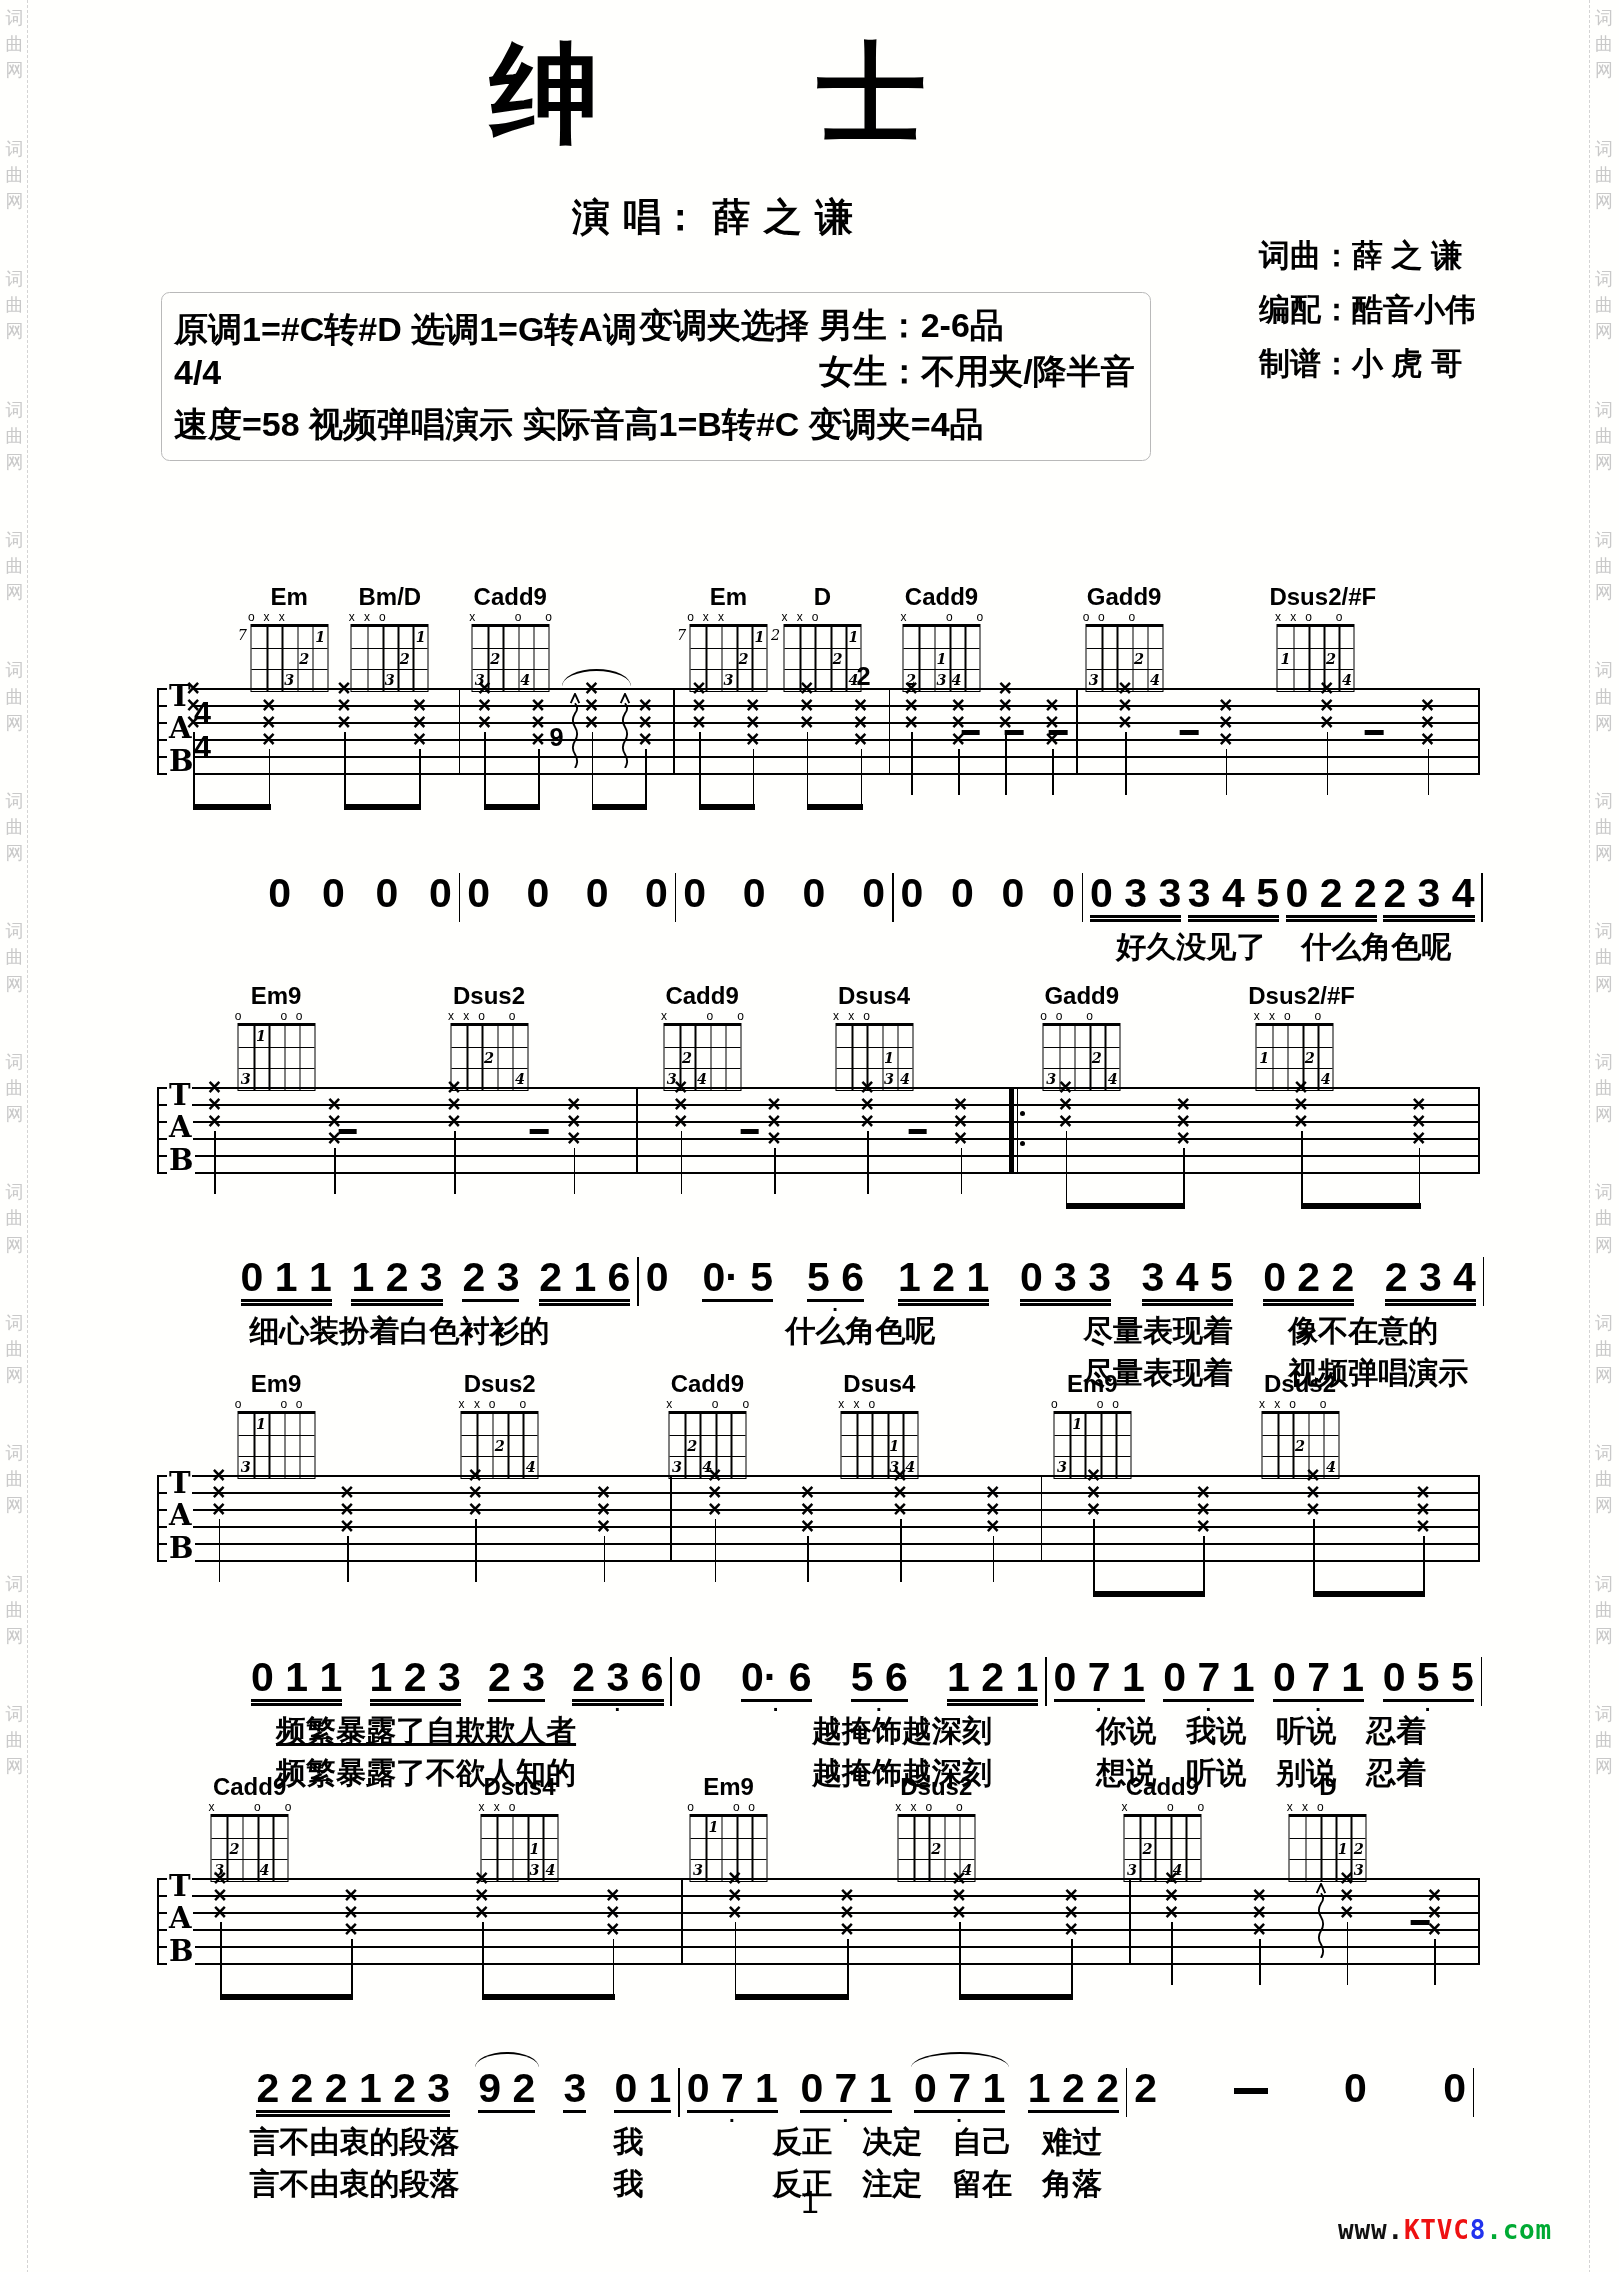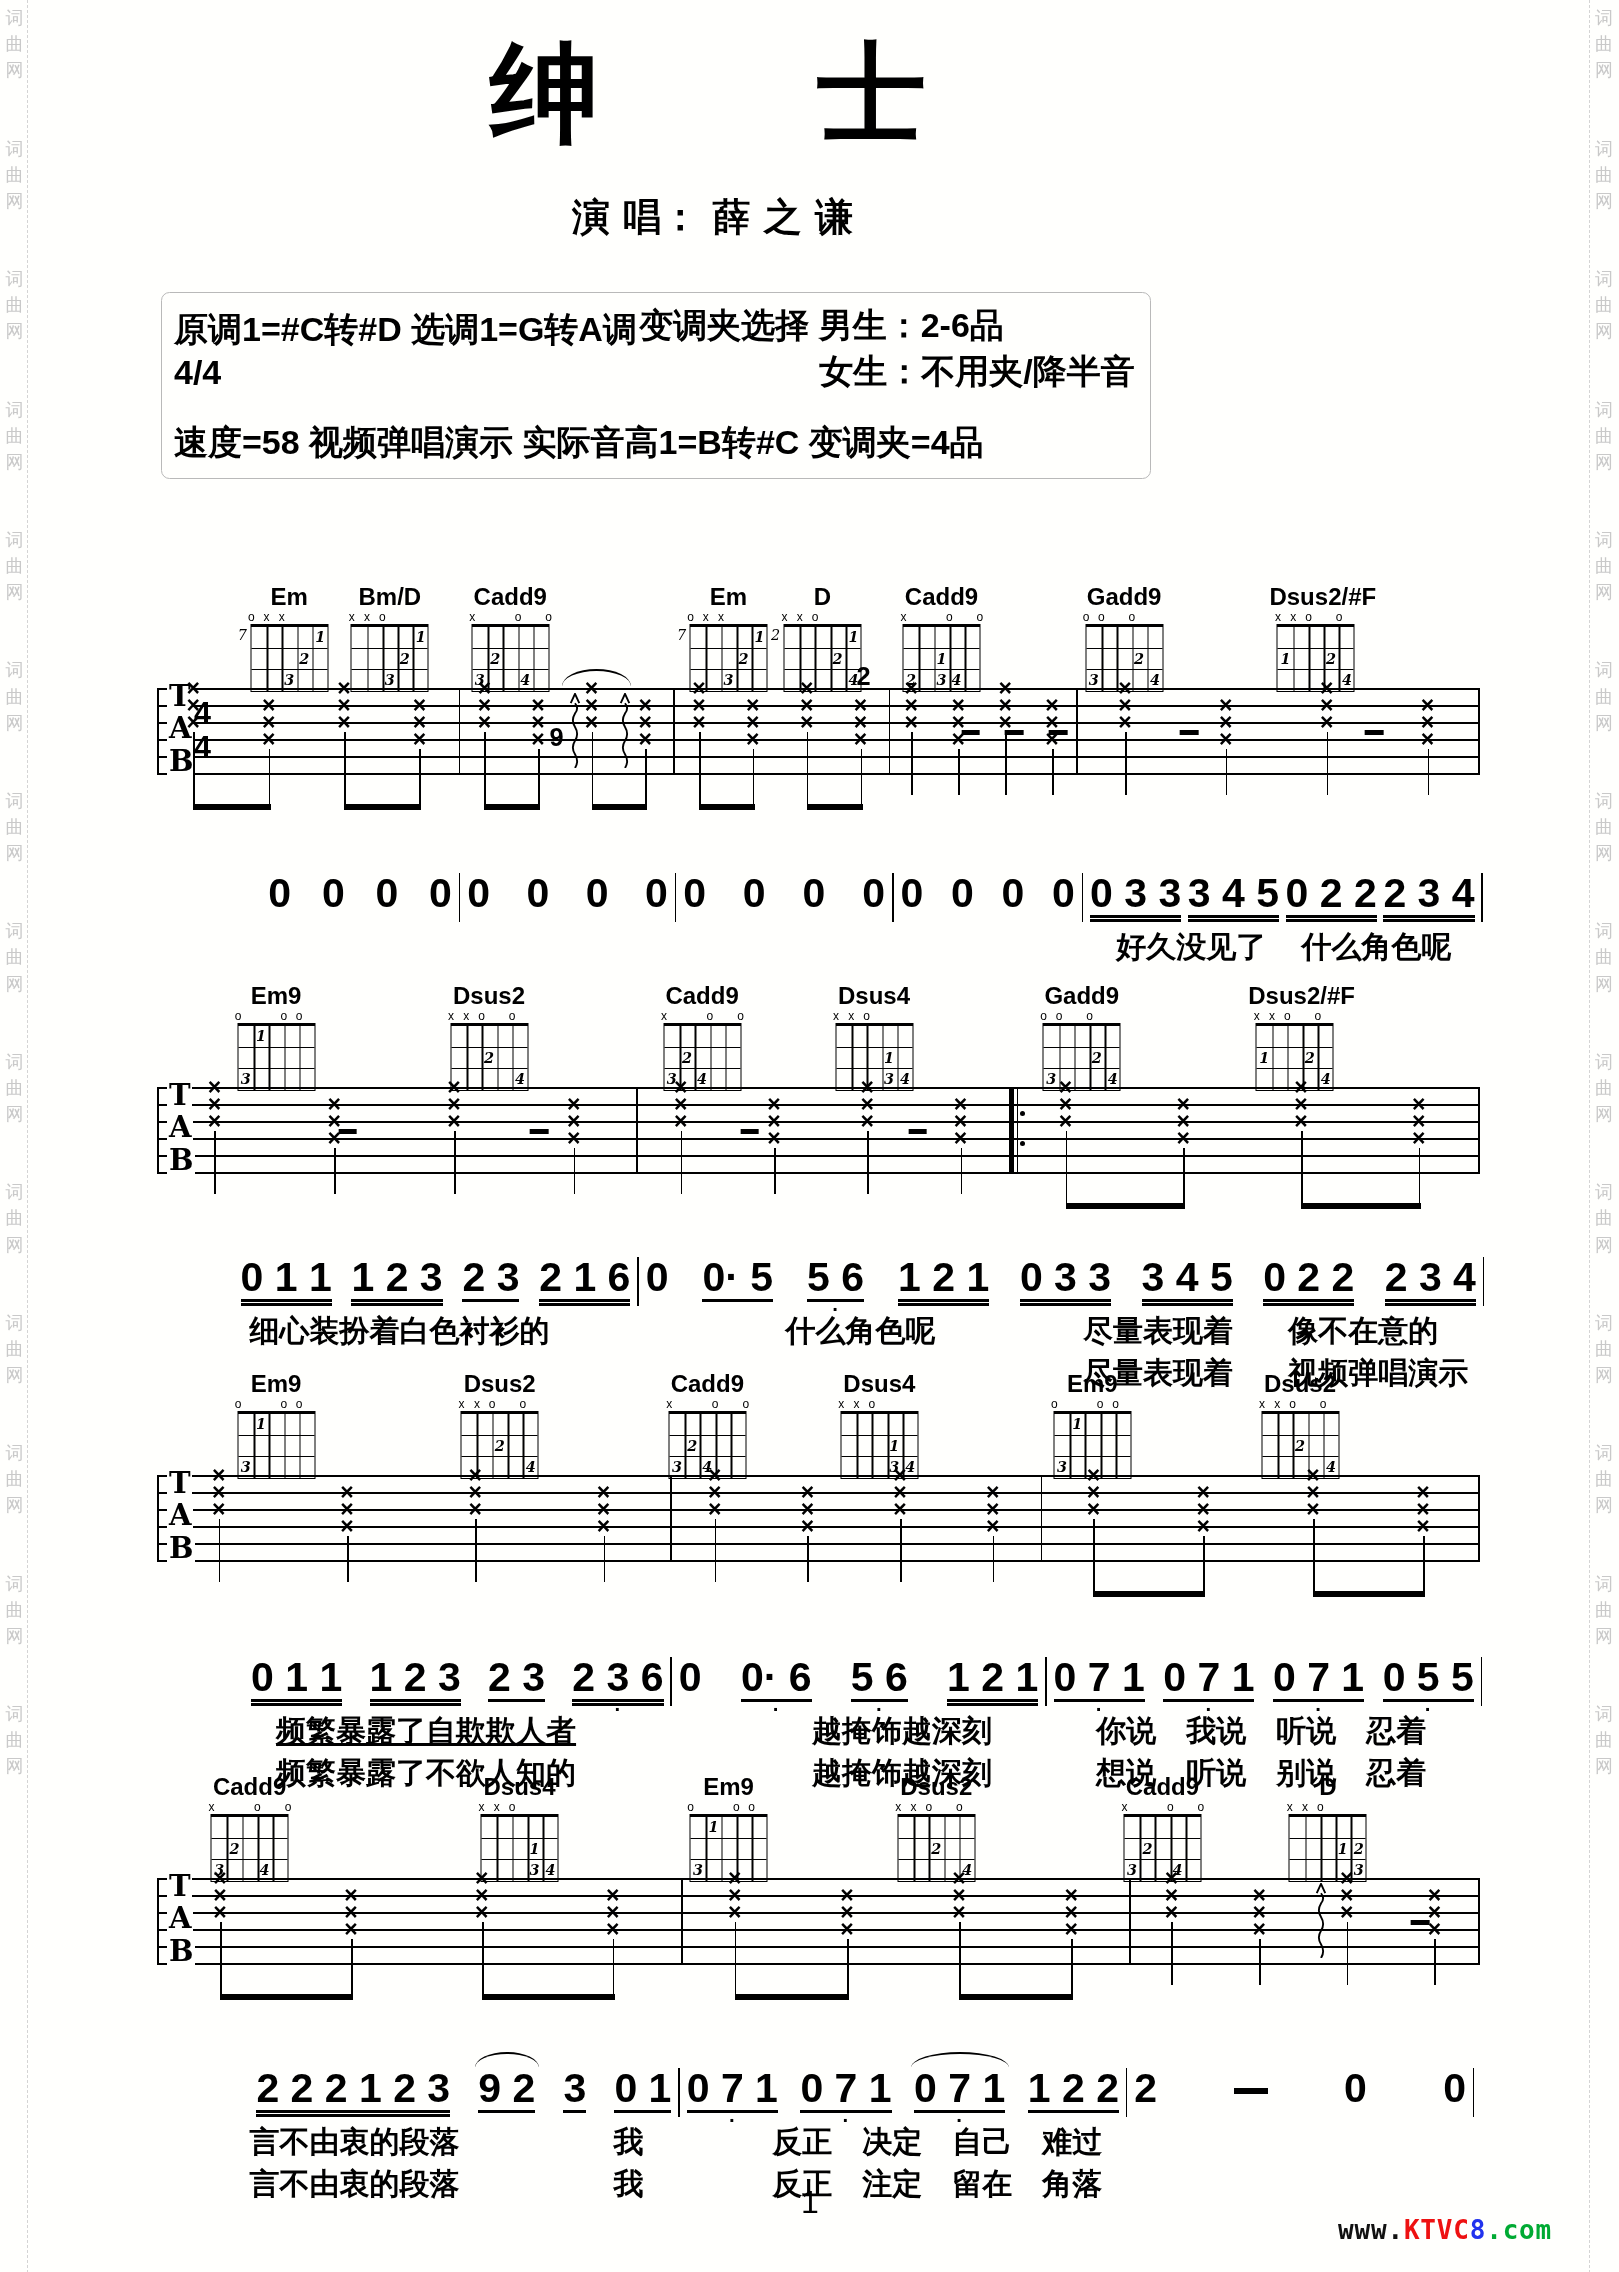--- a/index.html
+++ b/index.html
@@ -16,21 +16,21 @@
          font-family:"DejaVu Serif",serif;font-weight:bold;font-size:109px;line-height:1.1;}
   .subtitle{position:absolute;left:0;right:195px;top:192px;text-align:center;
             font-family:"DejaVu Serif",serif;font-weight:bold;font-size:38px;}
   .credits{position:absolute;right:144px;top:229px;font-size:31px;font-weight:600;line-height:54px;}
   .infobox{position:absolute;left:161px;top:292px;width:990px;box-sizing:border-box;
            border:1.7px solid #b9b9b9;border-radius:8.5px;padding:10.2px 15.3px 12px 12px;
            font-size:34px;font-weight:700;background:#fffffd;}
   .ib-row1{display:flex;justify-content:space-between;align-items:center;}
   .ib-right{white-space:nowrap;}
   .ib-right .l2{display:block;padding-left:180px;}
-  .ib-line3{margin-top:25px;}
+  .ib-line3{margin-top:7px;}
   
   .system{position:absolute;left:157px;width:1323px;}
   .chord{position:absolute;top:0;width:93px;text-align:center;transform:translateX(-50%);}
   .cname{font-size:24px;font-weight:700;height:28px;white-space:nowrap;}
   .cpos{position:absolute;left:-5.1px;top:44px;font-size:14.4px;font-style:italic;font-family:"DejaVu Serif",serif;}
   .cmarks{height:12.7px;display:flex;width:92px;margin:0 0 0 0.8px;}
   .cmarks span{width:15.3px;font-size:12px;line-height:12px;}
   .cgrid{position:relative;width:76px;height:64px;margin:0 auto;border:1.7px solid #000;border-top-width:3.4px;}
   .vl{position:absolute;top:0;bottom:0;width:1.7px;background:#000;}
   .hl{position:absolute;left:0;right:0;height:1.7px;background:#000;}
@@ -221,20 +221,25 @@
 曲
 网
 
 
 </div>
   <div class="wmdash right"></div>
 
   <div class="title">绅　　士</div>
   <div class="subtitle">演 唱：  薛 之 谦</div>
 
+  <div class="credits">
+    <div>词曲：薛 之 谦</div>
+    <div>编配：酷音小伟</div>
+    <div>制谱：小 虎 哥</div>
+  </div>
 
   <div class="infobox">
     <div class="ib-row1">
       <span>原调1=#C转#D  选调1=G转A调  4/4</span>
       <span class="ib-right">
         <span>变调夹选择 男生：2-6品</span>
         <span class="l2">女生：不用夹/降半音</span>
       </span>
     </div>
     <div class="ib-line3">速度=58   视频弹唱演示   实际音高1=B转#C   变调夹=4品</div>

